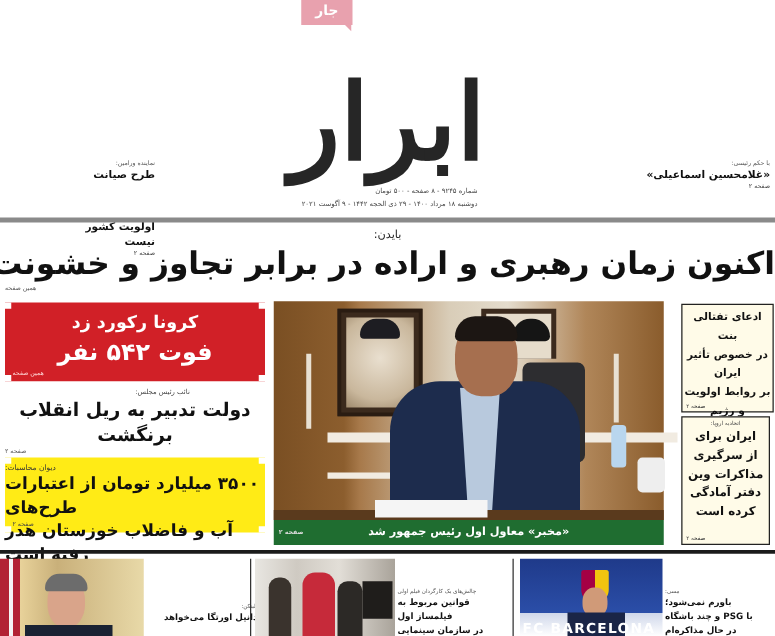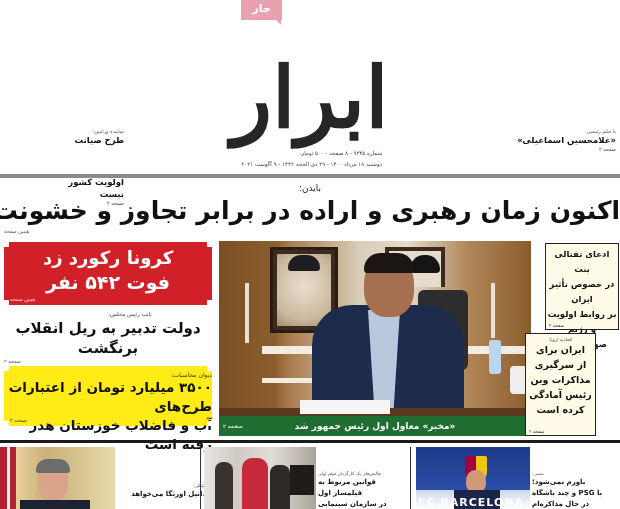--- a/index.html
+++ b/index.html
@@ -30,30 +30,30 @@
   .rule-thick { left: 0; top: 174px; width: 620px; height: 4px; background: #8a8a8a; }
 
   
   .kicker { left: 250px; top: 183px; width: 120px; text-align: center; font-size: 9px; color: #222; }
   .headline { left: 0; top: 196px; width: 620px; text-align: center; font-size: 25px; font-weight: 900;
               color: #111; line-height: 30px; white-space: nowrap; letter-spacing: -0.5px; }
   .same-page-1 { left: 4px; top: 228px; font-size: 5px; color: #555; }
 
   
   .red-box { left: 4px; top: 242px; width: 208px; height: 63px; background: #d12027; color: #fff; text-align: center; }
-  .red-box .l1 { font-size: 18px; font-weight: 900; line-height: 24px; padding-top: 4px; }
+  .red-box .l1 { font-size: 14px; font-weight: 900; line-height: 24px; padding-top: 4px; }
   .red-box .l2 { font-size: 19px; font-weight: 900; line-height: 24px; }
   .red-box .pg { position: absolute; left: 6px; bottom: 3px; font-size: 5px; color: #ffd8d8; }
   .notch { position: absolute; width: 5px; height: 5px; background: #fff; }
 
   .parl-kicker { left: 70px; top: 311px; width: 120px; text-align: center; font-size: 5.5px; color: #444; }
   .parl-title { left: 4px; top: 318px; width: 208px; text-align: center; font-size: 15px; font-weight: 900; line-height: 20px; }
   .parl-page { left: 4px; top: 358px; font-size: 5px; color: #555; }
 
-  .yellow-box { left: 4px; top: 366px; width: 208px; height: 60px; background: #ffeb16; text-align: right; }
+  .yellow-box { left: 4px; top: 366px; width: 208px; height: 60px; background: #ffeb16; text-align: left; }
   .yellow-box .k { font-size: 6px; color: #333; padding-top: 5px; }
   .yellow-box .t { font-size: 13.5px; font-weight: 900; line-height: 19px; color: #111; }
   .yellow-box .pg { position: absolute; left: 6px; bottom: 3px; font-size: 5px; color: #444; }
 
   
   .photo { left: 219px; top: 241px; width: 312px; height: 175px; overflow: hidden;
            background: linear-gradient(90deg, #7a4f23 0%, #8c5e2e 18%, #a7794a 22%, #d9cdb8 45%, #e4dccd 60%, #b08659 80%, #8a5c2c 100%); }
   .frame1 { left: 270px; top: 247px; width: 68px; height: 86px; background: #3b2a1d; border: 3px solid #2a1c12; }
   .frame1 .p { position: absolute; left: 4px; top: 4px; right: 4px; bottom: 4px; background: radial-gradient(circle at 50% 45%, #e9dfcf 0%, #c9b79c 70%, #9f8a6d 100%); }
   .turban1 { left: 288px; top: 255px; width: 32px; height: 16px; background: #1d1d22; border-radius: 16px 16px 4px 4px; }
@@ -76,21 +76,21 @@
 
   .caption { left: 219px; top: 416px; width: 312px; height: 20px; background: #1f6d30; color: #fff; text-align: center;
              font-size: 9px; font-weight: bold; line-height: 20px; }
   .caption .pg { position: absolute; left: 4px; top: 0; font-size: 5px; color: #ddd; }
 
   
   .rbox1 { left: 545px; top: 243px; width: 74px; height: 87px; background: #fffbe8; border: 1px solid #222;
            text-align: center; }
   .rbox1 .t { font-size: 8.5px; font-weight: 900; line-height: 15px; padding-top: 3px; }
   .rbox1 .pg, .rbox2 .pg { position: absolute; left: 3px; bottom: 1px; font-size: 4.5px; color: #333; }
-  .rbox2 { left: 525px; top: 333px; width: 71px; height: 103px; background: #fffbe8; border: 1px solid #222; text-align: center; }
+  .rbox2 { left: 545px; top: 333px; width: 71px; height: 103px; background: #fffbe8; border: 1px solid #222; text-align: center; }
   .rbox2 .k { font-size: 4.5px; color: #444; padding-top: 3px; }
   .rbox2 .t { font-size: 9.5px; font-weight: 900; line-height: 15px; }
 
   .rule-bottom { left: 0; top: 440px; width: 620px; height: 3px; background: #1b1b1b; }
 
   
   .thumb-blinken { left: 0; top: 447px; width: 115px; height: 62px;
         background: linear-gradient(90deg, #b22234 0 6%, #f4f4f4 6% 9%, #b22234 9% 14%, #e8d29a 14%, #c9b07a 40%, #e8d9a8 100%); }
   .blinken-face { left: 38px; top: 462px; width: 30px; height: 40px; background: #d9a48a; border-radius: 45%; }
   .blinken-hair { left: 36px; top: 459px; width: 34px; height: 14px; background: #6c6c6c; border-radius: 17px 17px 4px 4px; }
@@ -210,21 +210,21 @@
   </div>
   <div class="pg">صفحه ۲</div>
 </div>
 
 <div class="abs rbox2 rtl">
   <div class="k">اتحادیه اروپا:</div>
   <div class="t">
     <div>ایران برای</div>
     <div>از سرگیری</div>
     <div>مذاکرات وین</div>
-    <div>رئیس آمادگی</div>
+    <div>دفتر آمادگی</div>
     <div>کرده است</div>
   </div>
   <div class="pg">صفحه ۲</div>
 </div>
 
 <div class="abs rule-bottom"></div>
 
 <div class="abs thumb-blinken"></div>
 <div class="abs blinken-face"></div>
 <div class="abs blinken-hair"></div>

